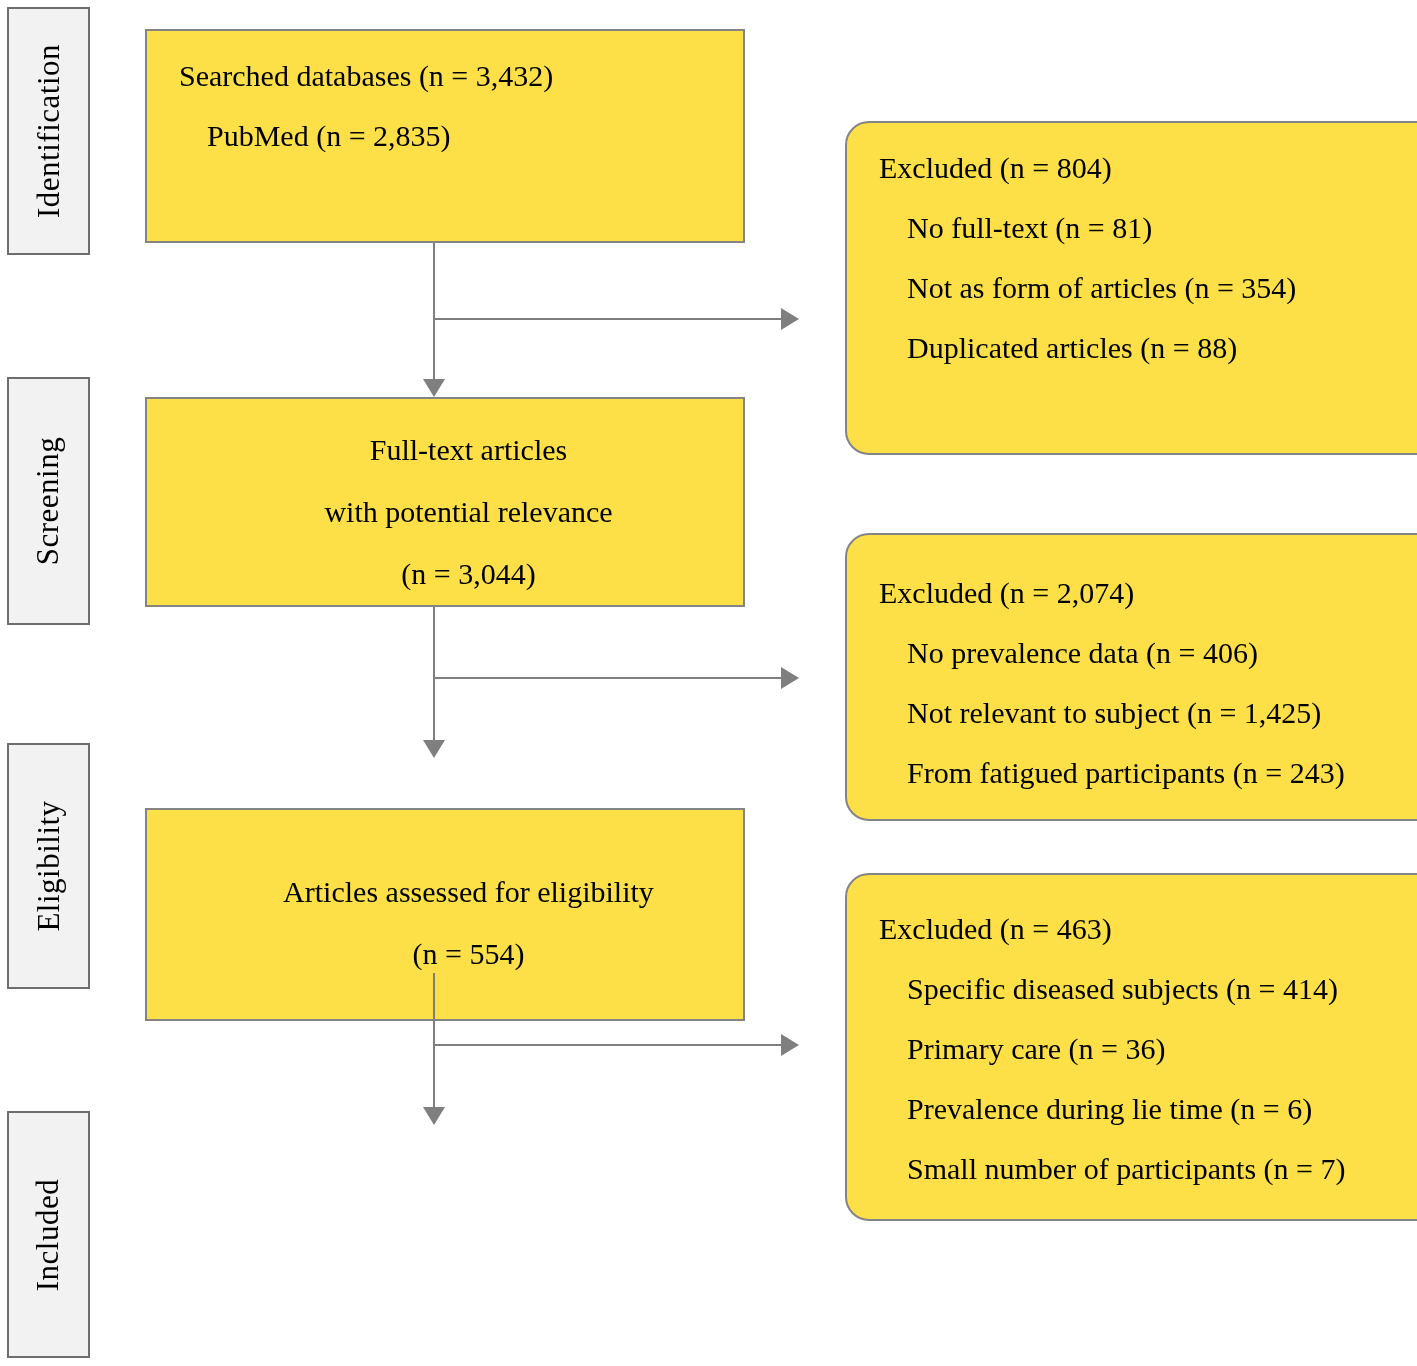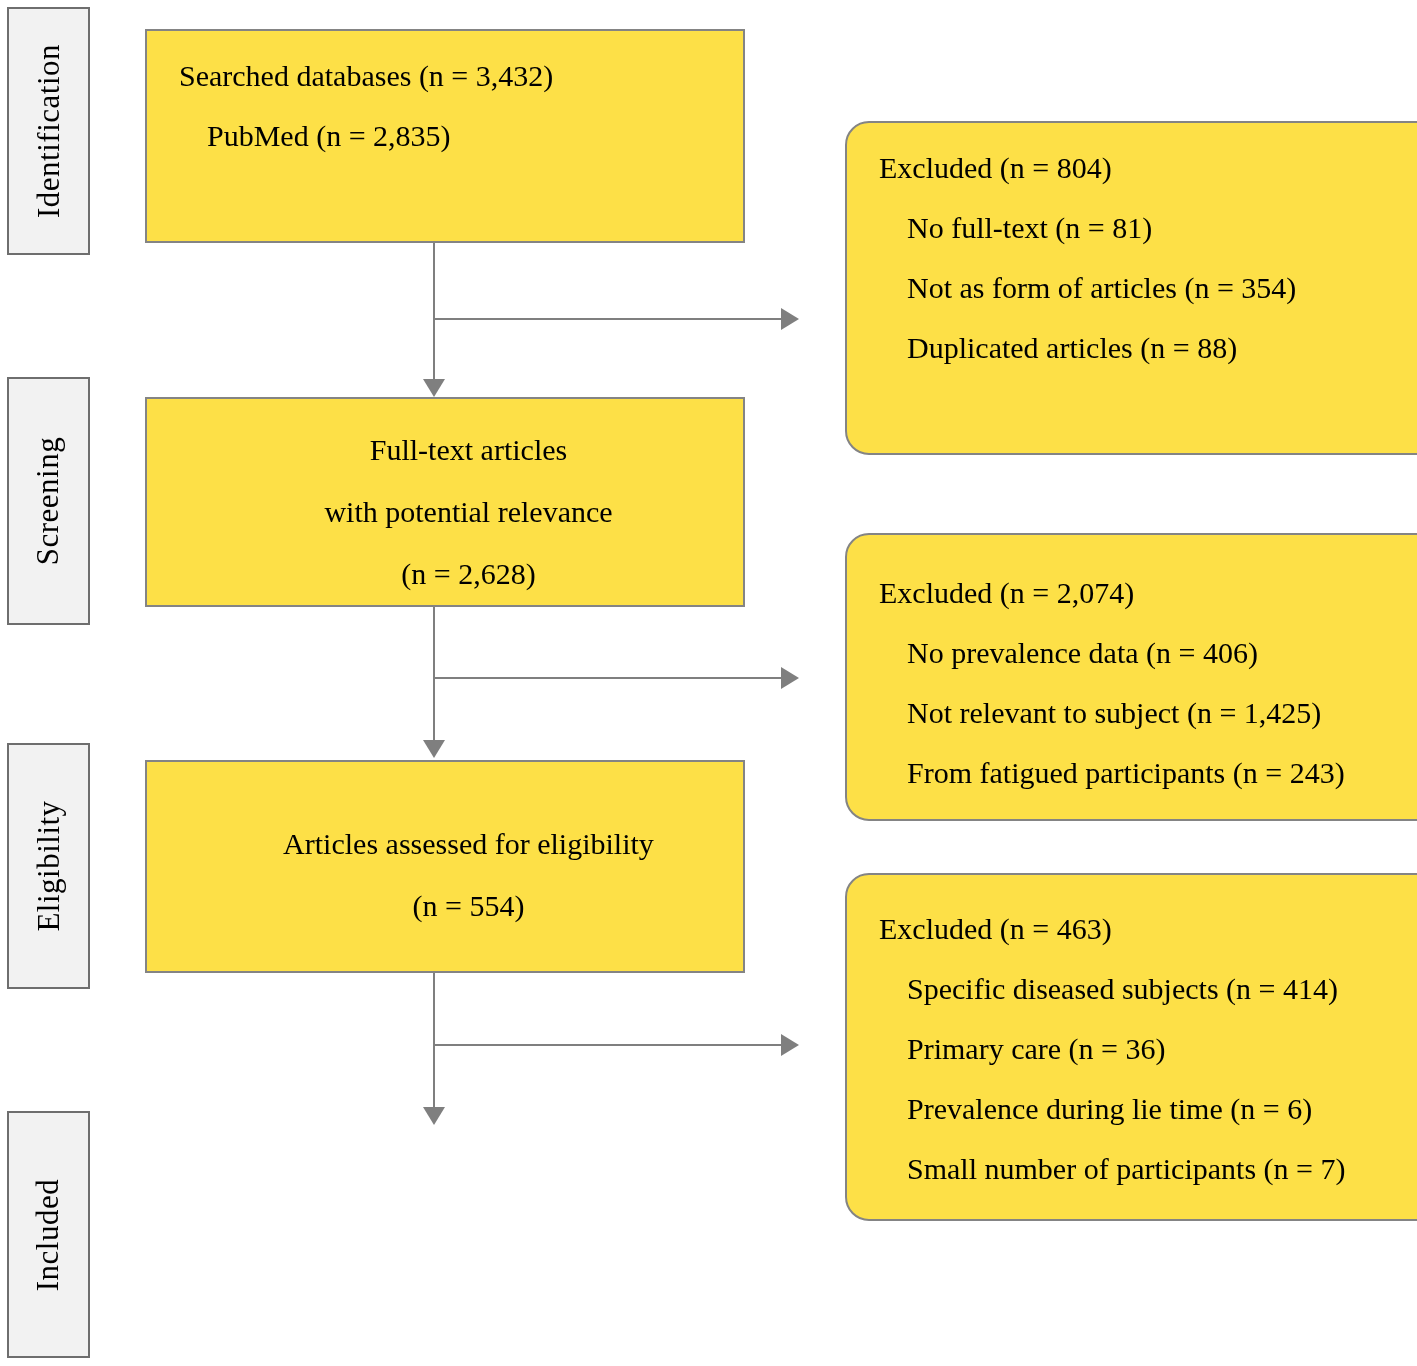--- a/index.html
+++ b/index.html
@@ -33,21 +33,21 @@
     box-sizing:border-box;
     font-size:30px;
   }
   .box.right-col{left:845px;width:608px;border-radius:24px;}
   .ln{white-space:nowrap;}
   .pad0{padding-left:32px;}
   .pad1{padding-left:60px;}
   .center{text-align:center;padding-left:47px;}
   .b1{padding-top:15px;} .b1 .ln{line-height:60px;}
   .b2{padding-top:20px;} .b2 .ln{line-height:62px;}
-  .b3{padding-top:51px;} .b3 .ln{line-height:62px;}
+  .b3{padding-top:51px;margin-top:48px;} .b3 .ln{line-height:62px;}
   .b4{padding-top:24px;} .b4 .ln{line-height:62px;}
   .e1{padding-top:15px;} .e1 .ln{line-height:60px;}
   .e2{padding-top:28px;} .e2 .ln{line-height:60px;}
   .e3{padding-top:24px;} .e3 .ln{line-height:60px;}
   
   .vline{position:absolute;width:2px;background:var(--line,#7f7f7f);}
   .hline{position:absolute;height:2px;background:var(--line,#7f7f7f);}
   .arrow-down{
     position:absolute;width:0;height:0;
     border-left:11px solid transparent;
@@ -80,21 +80,21 @@
   </div>
 
   <div class="box b1" style="top:29px;height:214px;">
     <div class="ln pad0">Searched databases (n = 3,432)</div>
     <div class="ln pad1">PubMed (n = 2,835)</div>
   </div>
 
   <div class="box b2 center" style="top:397px;height:210px;">
     <div class="ln">Full-text articles</div>
     <div class="ln">with potential relevance</div>
-    <div class="ln">(n = 2,628)</div>
+    <div class="ln">(n = 3,044)</div>
   </div>
 
   <div class="box b3 center" style="top:760px;height:213px;">
     <div class="ln">Articles assessed for eligibility</div>
     <div class="ln">(n = 554)</div>
   </div>
 
 
   <div class="box right-col e1" style="top:121px;height:334px;">
     <div class="ln pad0">Excluded (n = 804)</div>

